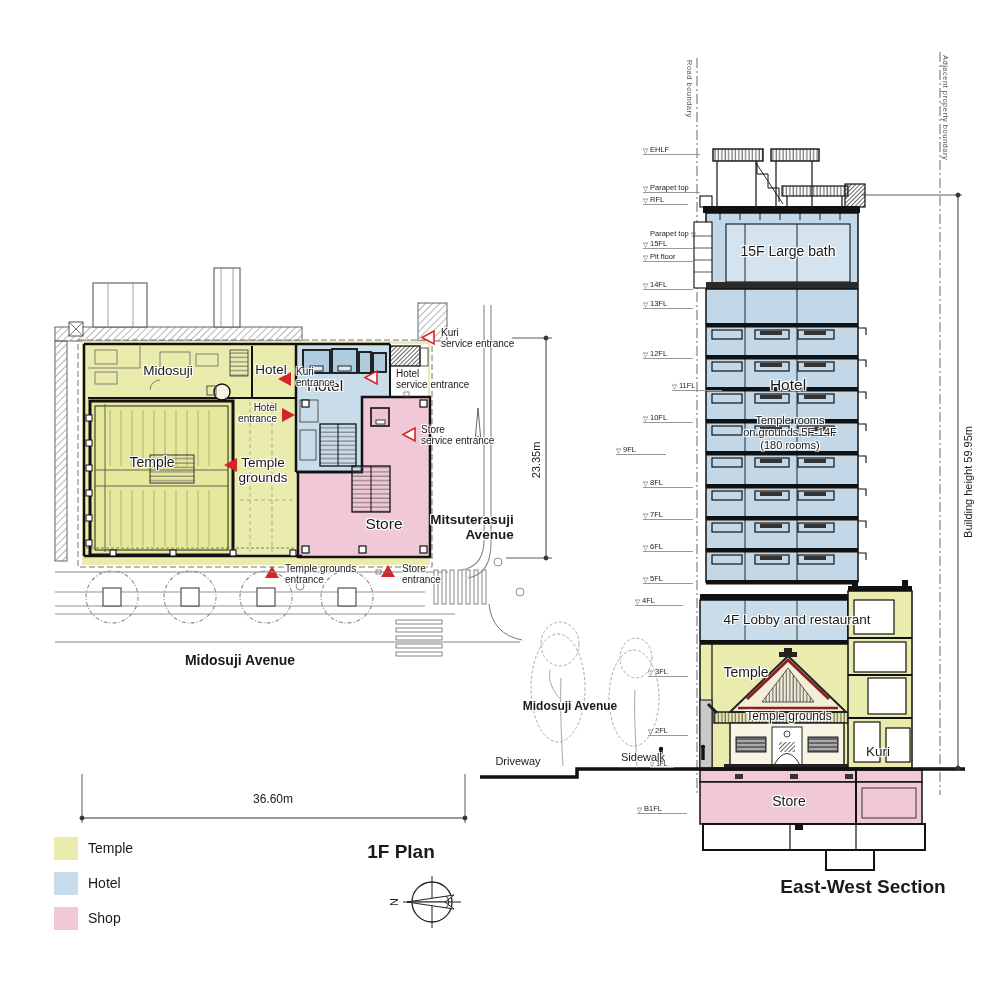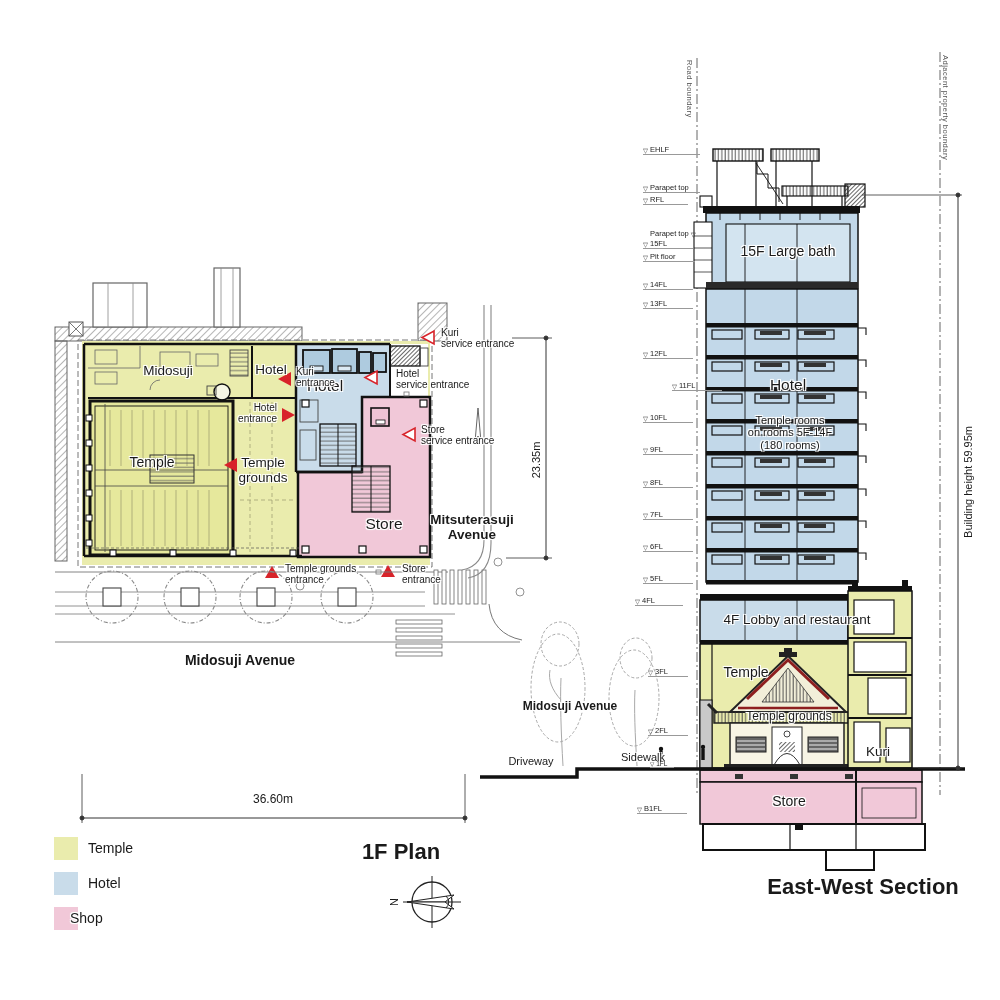--- a/index.html
+++ b/index.html
@@ -2,23 +2,23 @@
 <html><head>
 <meta charset="utf-8">
 <style>
   html,body{margin:0;padding:0;background:#fff;}
   .canvas{position:relative;width:1000px;height:1000px;background:#fff;overflow:hidden;
           font-family:"Liberation Sans","DejaVu Sans",sans-serif;color:#1a1a1a;}
   svg.draw{position:absolute;left:0;top:0;}
   .lbl{position:absolute;white-space:nowrap;line-height:1.12;
        text-shadow:-1px -1px 0 #fff,1px -1px 0 #fff,-1px 1px 0 #fff,1px 1px 0 #fff,0 0 3px #fff;}
   .ctr{transform:translate(-50%,-50%);text-align:center;}
-  .b{font-weight:bold;} .s11{font-size:11px;} .s12{font-size:12px;}
+  .b{font-weight:bold;text-align:right;} .s11{font-size:11px;} .s12{font-size:12px;}
   .s13{font-size:13.5px;} .s14{font-size:14px;} .s15{font-size:15.5px;}
-  .title{font-size:22px;font-weight:bold;}
+  .title{font-size:19px;font-weight:bold;}
   .ent{font-size:10px;}
   .rot-up{transform:rotate(-90deg) translate(-50%,-50%);transform-origin:0 0;}
   .vert{writing-mode:vertical-rl;font-size:7.5px;color:#555;letter-spacing:.5px;text-shadow:none;}
   .lvl{position:absolute;height:11px;font-size:7.5px;color:#222;border-bottom:1px solid #999;
        display:flex;align-items:flex-end;gap:2px;text-shadow:none;}
   .lvl .tri{font-size:6.5px;line-height:1;color:#333;}
   .legend-sw{position:absolute;width:24px;height:23px;}
   .leg-lbl{font-size:14px;}
 </style>
 </head>
@@ -541,38 +541,38 @@
 <div class="lbl ctr s12" style="left:273px;top:800px">36.60m</div>
 <div class="lbl ctr title" style="left:401px;top:852px">1F Plan</div>
 <div class="lbl ctr s11" style="left:394px;top:902px;transform:translate(-50%,-50%) rotate(-90deg)">N</div>
 
 <div>
   <div class="legend-sw" style="left: 54px; top: 837px; background: rgb(234, 236, 173);"></div>
   <div class="legend-sw" style="left: 54px; top: 872px; background: rgb(201, 220, 234);"></div>
   <div class="legend-sw" style="left: 54px; top: 907px; background: rgb(241, 200, 216);"></div>
   <div class="lbl leg-lbl" style="left:88px;top:841px">Temple</div>
   <div class="lbl leg-lbl" style="left:88px;top:876px">Hotel</div>
-  <div class="lbl leg-lbl" style="left:70px;top:911px">Shop</div>
+  <div class="lbl leg-lbl" style="left:88px;top:911px">Shop</div>
 </div>
 
 <div class="lbl ctr s14" style="left:788px;top:252px">15F Large bath</div>
 <div class="lbl ctr s15" style="left:788px;top:385px">Hotel</div>
 <div class="lbl ctr s11" style="left:790px;top:432px">
   <div>Temple rooms</div>
-  <div>on rooms 5F-14F</div>
+  <div>on grounds 5F-14F</div>
   <div>(180 rooms)</div>
 </div>
 <div class="lbl ctr s13" style="left:797px;top:620px">4F Lobby and restaurant</div>
 <div class="lbl ctr s14" style="left:746px;top:673px">Temple</div>
 <div class="lbl ctr s12" style="left:789px;top:717px">Temple grounds</div>
 <div class="lbl ctr s13" style="left:878px;top:752px">Kuri</div>
 <div class="lbl ctr s14" style="left:789px;top:802px">Store</div>
 <div class="lbl ctr title" style="left:863px;top:887px">East-West Section</div>
 <div class="lbl ctr s12 b" style="left:570px;top:707px">Midosuji Avenue</div>
-<div class="lbl ctr s11" style="left:531px;top:761px">Driveway</div>
+<div class="lbl ctr s11" style="left:518px;top:761px">Driveway</div>
 <div class="lbl ctr s11" style="left:643px;top:757px">Sidewalk</div>
 <div class="lbl vert" style="left:685px;top:60px">Road boundary</div>
 <div class="lbl vert" style="left:941px;top:55px">Adjacent property boundary</div>
 <div class="lbl s11" style="left:968px;top:482px"><span class="rot-up" style="display:inline-block">Building height  59.95m</span></div>
 
 <div class="lvl" style="left:643px;top:143px;width:57px">
       <span class="tri">▽</span>
       <span>EHLF</span>
     </div>
 <div class="lvl" style="left:643px;top:181px;width:57px">
@@ -608,21 +608,21 @@
       <span>12FL</span>
     </div>
 <div class="lvl" style="left:672px;top:379px;width:50px">
       <span class="tri">▽</span>
       <span>11FL</span>
     </div>
 <div class="lvl" style="left:643px;top:411px;width:50px">
       <span class="tri">▽</span>
       <span>10FL</span>
     </div>
-<div class="lvl" style="left:643px;top:443px;width:50px">
+<div class="lvl" style="left:616px;top:443px;width:50px">
       <span class="tri">▽</span>
       <span>9FL</span>
     </div>
 <div class="lvl" style="left:643px;top:476px;width:50px">
       <span class="tri">▽</span>
       <span>8FL</span>
     </div>
 <div class="lvl" style="left:643px;top:508px;width:50px">
       <span class="tri">▽</span>
       <span>7FL</span>

